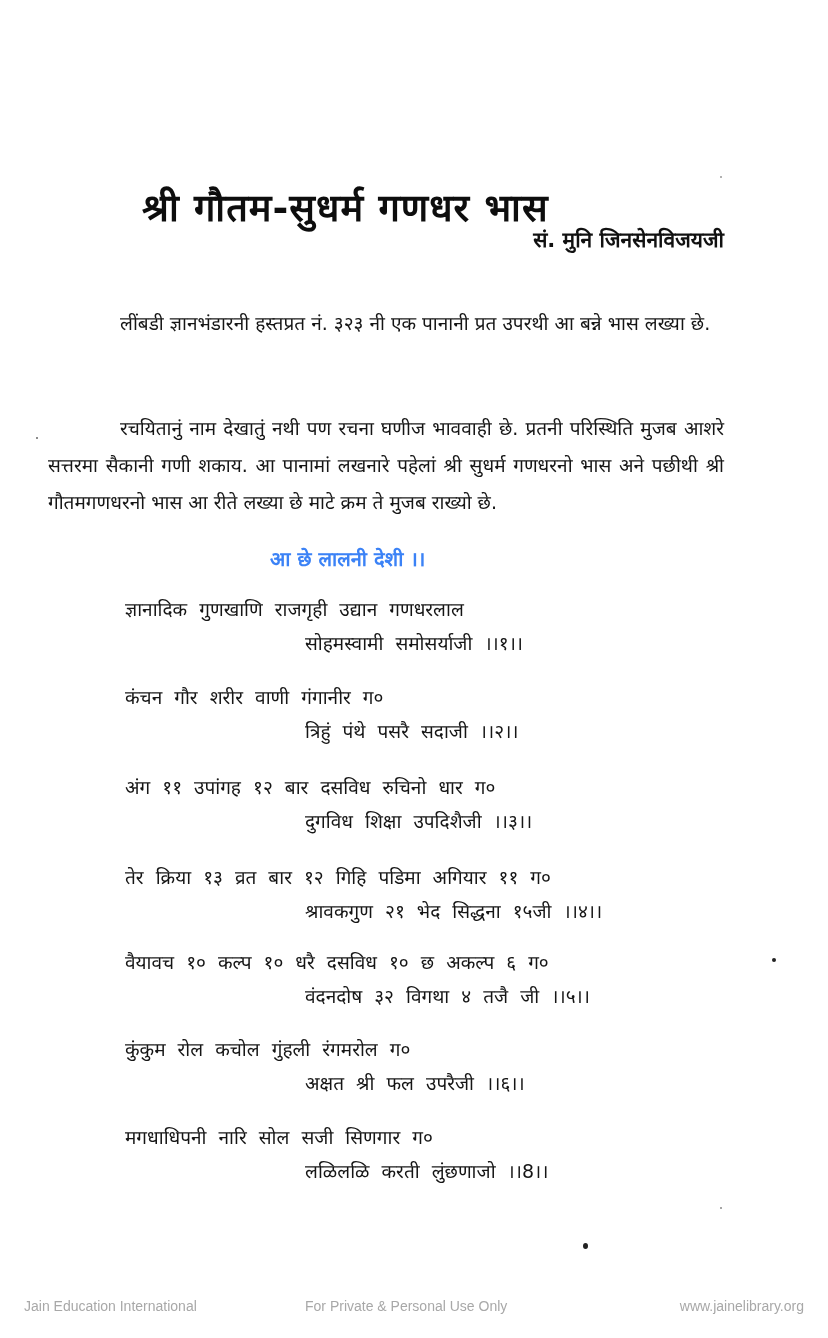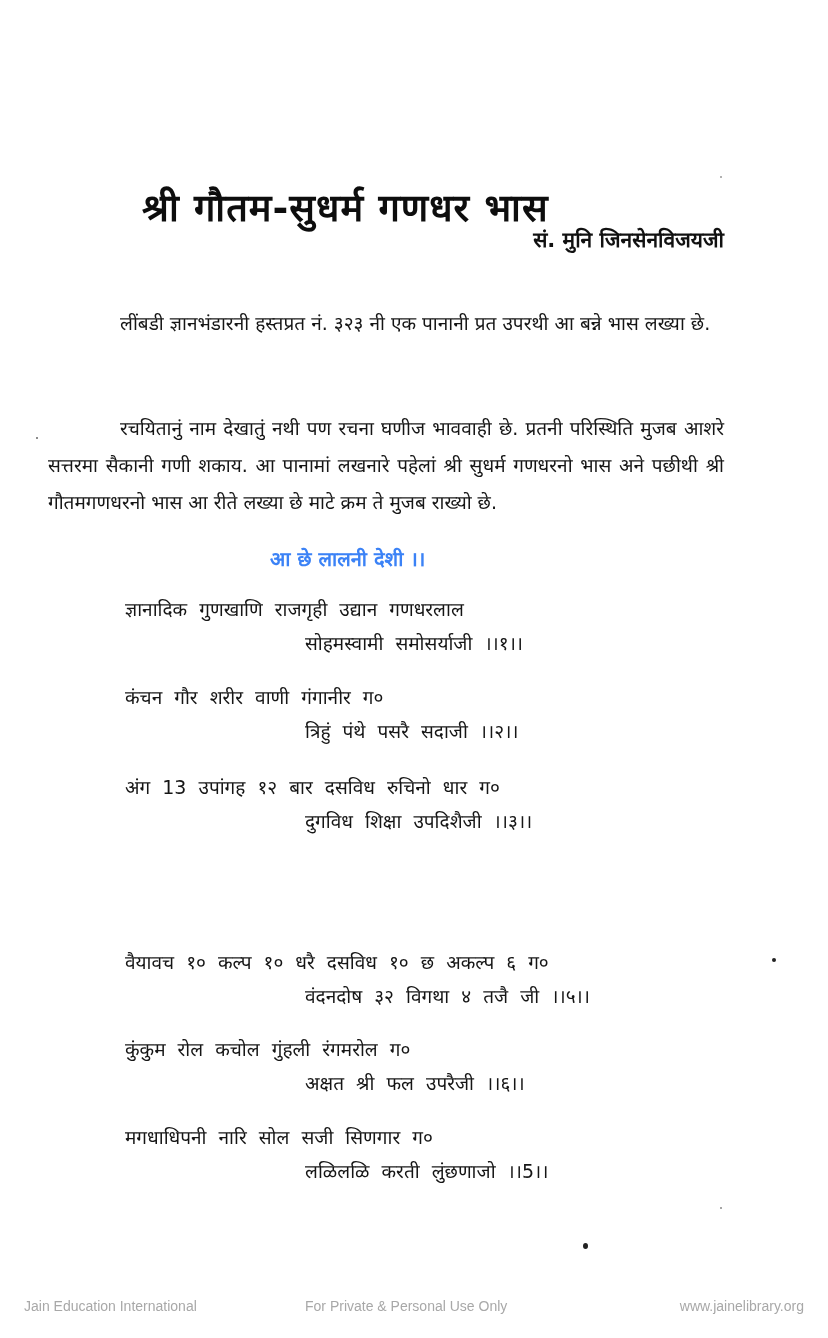--- a/index.html
+++ b/index.html
@@ -131,38 +131,42 @@
     <span class="l1">ज्ञानादिक गुणखाणि राजगृही उद्यान गणधरलाल</span>
     <span class="l2">सोहमस्वामी समोसर्याजी ।।१।।</span>
   </div>
 
   <div class="verse v2">
     <span class="l1">कंचन गौर शरीर वाणी गंगानीर ग०</span>
     <span class="l2">त्रिहुं पंथे पसरै सदाजी ।।२।।</span>
   </div>
 
   <div class="verse v3">
-    <span class="l1">अंग 13 उपांगह १२ बार दसविध रुचिनो धार ग०</span>
+    <span class="l1">अंग ११ उपांगह १२ बार दसविध रुचिनो धार ग०</span>
     <span class="l2">दुगविध शिक्षा उपदिशैजी ।।३।।</span>
   </div>
 
+  <div class="verse v4">
+    <span class="l1">तेर क्रिया १३ व्रत बार १२ गिहि पडिमा अगियार ११ ग०</span>
+    <span class="l2">श्रावकगुण २१ भेद सिद्धना १५जी ।।४।।</span>
+  </div>
 
   <div class="verse v5">
     <span class="l1">वैयावच १० कल्प १० धरै दसविध १० छ अकल्प ६ ग०</span>
     <span class="l2">वंदनदोष ३२ विगथा ४ तजै जी ।।५।।</span>
   </div>
 
   <div class="verse v6">
     <span class="l1">कुंकुम रोल कचोल गुंहली रंगमरोल ग०</span>
     <span class="l2">अक्षत श्री फल उपरैजी ।।६।।</span>
   </div>
 
   <div class="verse v7">
     <span class="l1">मगधाधिपनी नारि सोल सजी सिणगार ग०</span>
-    <span class="l2">लळिलळि करती लुंछणाजो ।।5।।</span>
+    <span class="l2">लळिलळि करती लुंछणाजो ।।8।।</span>
   </div>
 
   <div class="speck" style="left:772px;top:958px;width:4px;height:4px;"></div>
   <div class="speck" style="left:583px;top:1243px;width:5px;height:6px;"></div>
   <div class="speck" style="left:720px;top:1207px;width:2px;height:2px;background:#888;"></div>
   <div class="speck" style="left:36px;top:437px;width:2px;height:2px;background:#666;"></div>
   <div class="speck" style="left:720px;top:176px;width:2px;height:2px;background:#999;"></div>
 
   <div class="footer footer-left">Jain Education International</div>
   <div class="footer footer-center">For Private &amp; Personal Use Only</div>

